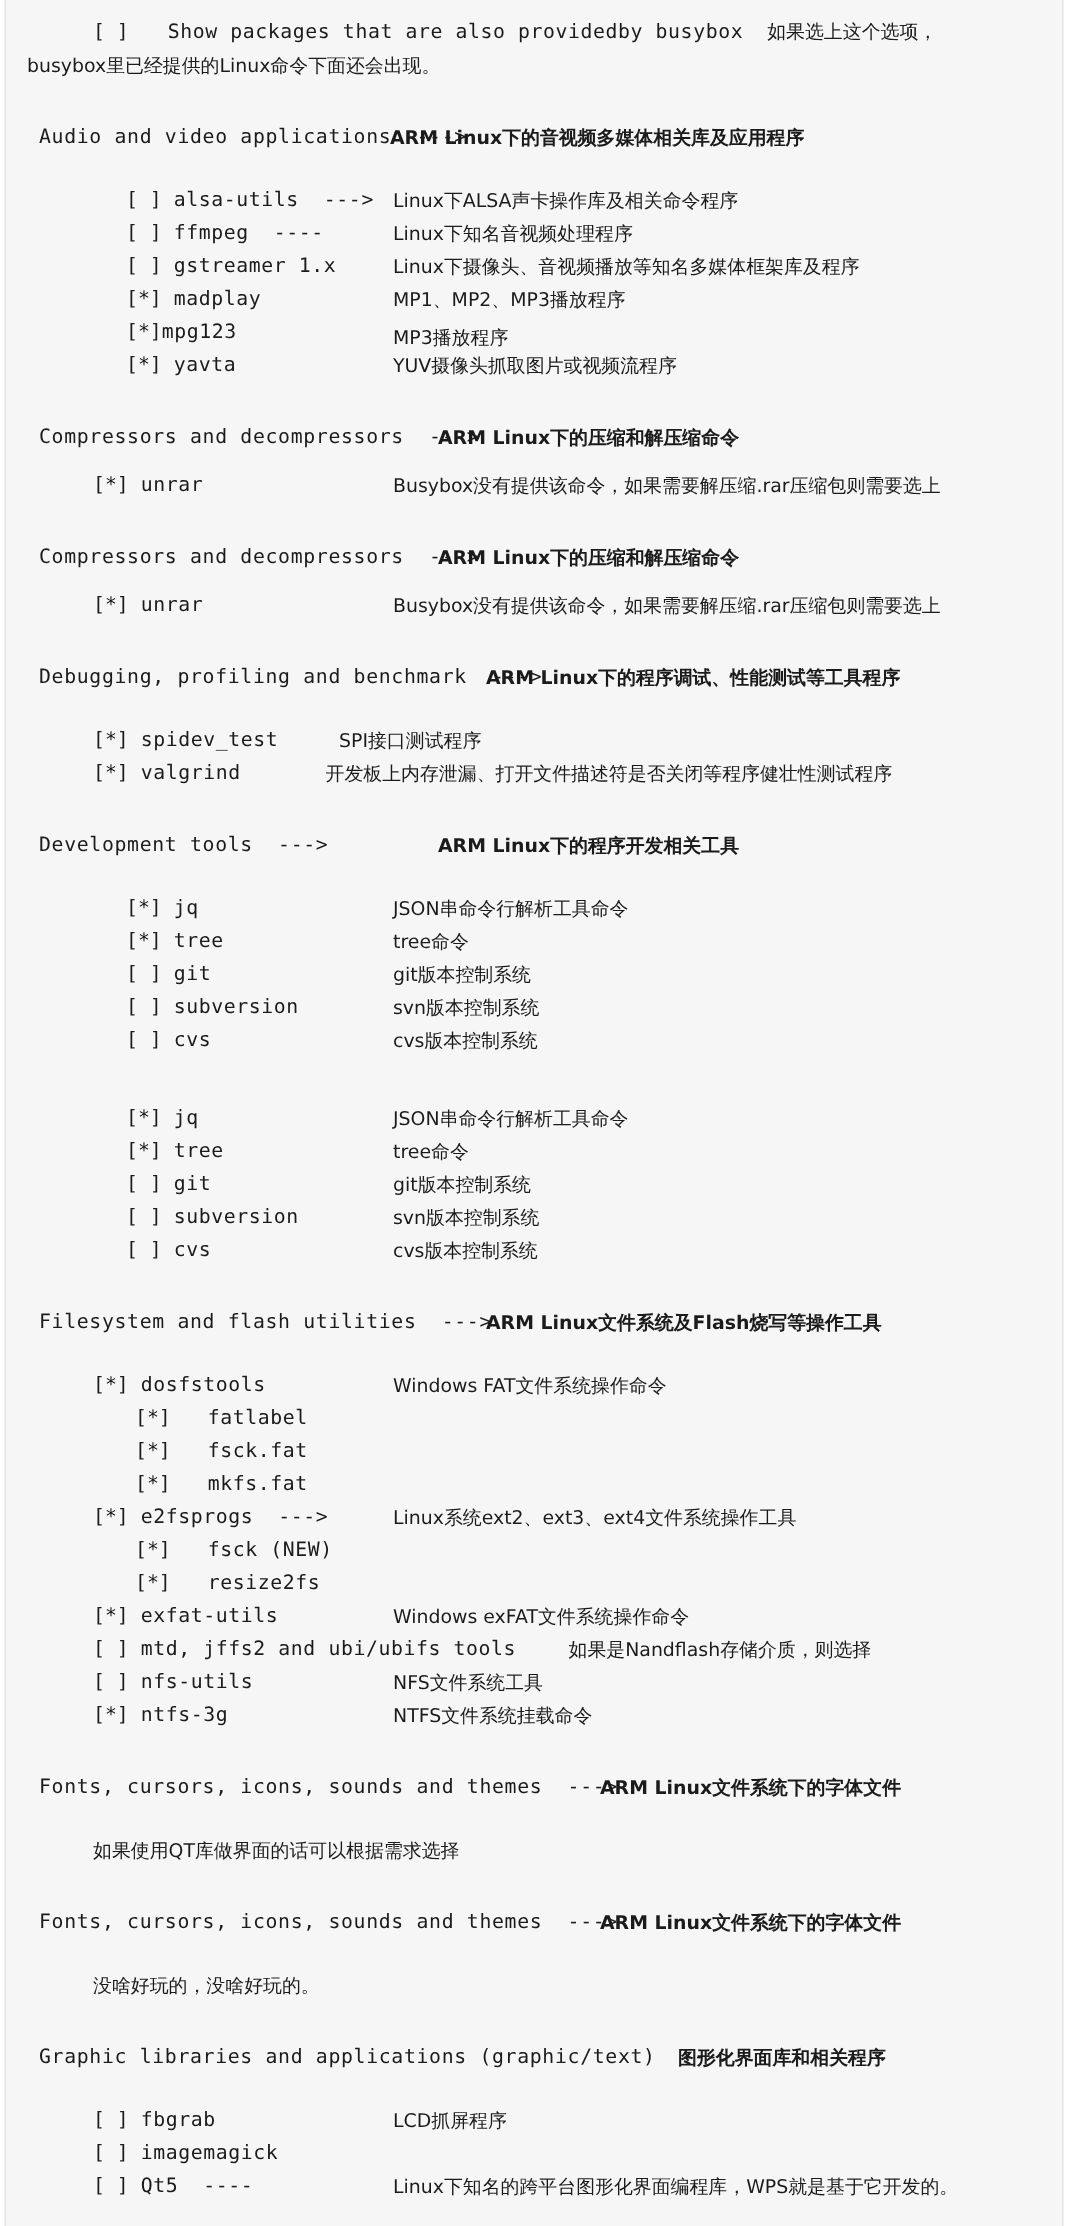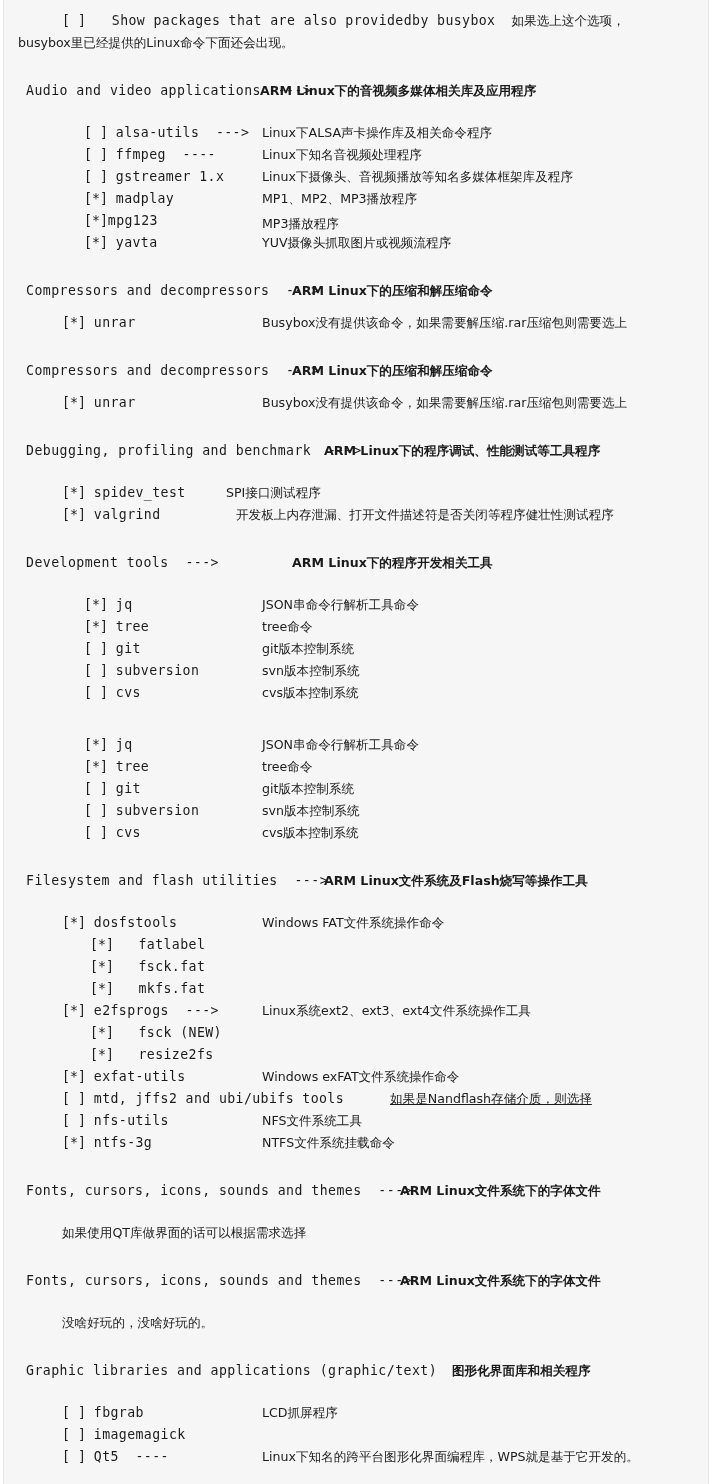--- a/index.html
+++ b/index.html
@@ -118,21 +118,21 @@
         <div class="gap-l"></div>
         <div class="section" style="padding-left: 22px; position: relative;"><span class="title">Compressors and decompressors  ---&gt;</span><span style="display: inline-block; width: 0px;"></span><span class="note" style="margin-left: 0px; position: absolute; left: 288px; top: 0px;">ARM Linux下的压缩和解压缩命令</span></div>
         <div class="gap-s"></div>
         <div class="item" style="position: relative; padding-left: 58px;"><span class="box">[*]</span><span class="name" style="margin-left: 8px;">unrar</span><span class="desc" style="position: absolute; left: 258px; top: 0px;">Busybox没有提供该命令，如果需要解压缩.rar压缩包则需要选上</span></div>
       </div>
       <div class="blk">
         <div class="gap-l"></div>
         <div class="section" style="padding-left: 22px; position: relative;"><span class="title">Debugging, profiling and benchmark  ---&gt;</span><span style="display: inline-block; width: 0px;"></span><span class="note" style="margin-left: 0px; position: absolute; left: 320px; top: 0px;">ARM Linux下的程序调试、性能测试等工具程序</span></div>
         <div class="gap-m"></div>
         <div class="item" style="position: relative; padding-left: 58px;"><span class="box">[*]</span><span class="name" style="margin-left: 8px;">spidev_test</span><span class="desc" style="position: absolute; left: 222px; top: 0px;">SPI接口测试程序</span></div>
-        <div class="item" style="position: relative; padding-left: 58px;"><span class="box">[*]</span><span class="name" style="margin-left: 8px;">valgrind</span><span class="desc" style="position: absolute; left: 232px; top: 0px;">开发板上内存泄漏、打开文件描述符是否关闭等程序健壮性测试程序</span></div>
+        <div class="item" style="position: relative; padding-left: 58px;"><span class="box">[*]</span><span class="name" style="margin-left: 8px;">valgrind</span><span class="desc" style="position: absolute; left: 213px; top: 0px;">开发板上内存泄漏、打开文件描述符是否关闭等程序健壮性测试程序</span></div>
       </div>
       <div class="blk">
         <div class="gap-l"></div>
         <div class="section" style="padding-left: 22px; position: relative;"><span class="title">Development tools  ---&gt;</span><span style="display: inline-block; width: 0px;"></span><span class="note" style="margin-left: 0px; position: absolute; left: 288px; top: 0px;">ARM Linux下的程序开发相关工具</span></div>
         <div class="gap-m"></div>
         <div class="item" style="position: relative; padding-left: 80px;"><span class="box">[*]</span><span class="name" style="margin-left: 8px;">jq</span><span class="desc" style="position: absolute; left: 258px; top: 0px;">JSON串命令行解析工具命令</span></div>
         <div class="item" style="position: relative; padding-left: 80px;"><span class="box">[*]</span><span class="name" style="margin-left: 8px;">tree</span><span class="desc" style="position: absolute; left: 258px; top: 0px;">tree命令</span></div>
         <div class="item" style="position: relative; padding-left: 80px;"><span class="box">[ ]</span><span class="name" style="margin-left: 8px;">git</span><span class="desc" style="position: absolute; left: 258px; top: 0px;">git版本控制系统</span></div>
         <div class="item" style="position: relative; padding-left: 80px;"><span class="box">[ ]</span><span class="name" style="margin-left: 8px;">subversion</span><span class="desc" style="position: absolute; left: 258px; top: 0px;">svn版本控制系统</span></div>
         <div class="item" style="position: relative; padding-left: 80px;"><span class="box">[ ]</span><span class="name" style="margin-left: 8px;">cvs</span><span class="desc" style="position: absolute; left: 258px; top: 0px;">cvs版本控制系统</span></div>
@@ -151,21 +151,21 @@
         <div class="section" style="padding-left: 22px; position: relative;"><span class="title">Filesystem and flash utilities  ---&gt;</span><span style="display: inline-block; width: 0px;"></span><span class="note" style="margin-left: 0px; position: absolute; left: 320px; top: 0px;">ARM Linux文件系统及Flash烧写等操作工具</span></div>
         <div class="gap-m"></div>
         <div class="item" style="position: relative; padding-left: 58px;"><span class="box">[*]</span><span class="name" style="margin-left: 8px;">dosfstools</span><span class="desc" style="position: absolute; left: 258px; top: 0px;">Windows FAT文件系统操作命令</span></div>
         <div class="item" style="position: relative; padding-left: 86px;"><span class="box">[*]</span><span class="name" style="margin-left: 8px;">  fatlabel</span></div>
         <div class="item" style="position: relative; padding-left: 86px;"><span class="box">[*]</span><span class="name" style="margin-left: 8px;">  fsck.fat</span></div>
         <div class="item" style="position: relative; padding-left: 86px;"><span class="box">[*]</span><span class="name" style="margin-left: 8px;">  mkfs.fat</span></div>
         <div class="item" style="position: relative; padding-left: 58px;"><span class="box">[*]</span><span class="name" style="margin-left: 8px;">e2fsprogs  ---&gt;</span><span class="desc" style="position: absolute; left: 258px; top: 0px;">Linux系统ext2、ext3、ext4文件系统操作工具</span></div>
         <div class="item" style="position: relative; padding-left: 86px;"><span class="box">[*]</span><span class="name" style="margin-left: 8px;">  fsck (NEW)</span></div>
         <div class="item" style="position: relative; padding-left: 86px;"><span class="box">[*]</span><span class="name" style="margin-left: 8px;">  resize2fs</span></div>
         <div class="item" style="position: relative; padding-left: 58px;"><span class="box">[*]</span><span class="name" style="margin-left: 8px;">exfat-utils</span><span class="desc" style="position: absolute; left: 258px; top: 0px;">Windows exFAT文件系统操作命令</span></div>
-        <div class="item" style="position: relative; padding-left: 58px;"><span class="box">[ ]</span><span class="name" style="margin-left: 8px;">mtd, jffs2 and ubi/ubifs tools</span><span class="desc" style="position: absolute; left: 386px; top: 0px; text-decoration: underline;">如果是Nandflash存储介质，则选择</span></div>
+        <div class="item" style="position: relative; padding-left: 58px;"><span class="box">[ ]</span><span class="name" style="margin-left: 8px;">mtd, jffs2 and ubi/ubifs tools</span><span class="desc" style="position: absolute; left: 375px; top: 0px;">如果是Nandflash存储介质，则选择</span></div>
         <div class="item" style="position: relative; padding-left: 58px;"><span class="box">[ ]</span><span class="name" style="margin-left: 8px;">nfs-utils</span><span class="desc" style="position: absolute; left: 258px; top: 0px;">NFS文件系统工具</span></div>
         <div class="item" style="position: relative; padding-left: 58px;"><span class="box">[*]</span><span class="name" style="margin-left: 8px;">ntfs-3g</span><span class="desc" style="position: absolute; left: 258px; top: 0px;">NTFS文件系统挂载命令</span></div>
       </div>
       <div class="blk">
         <div class="gap-l"></div>
         <div class="section" style="padding-left: 22px; position: relative;"><span class="title">Fonts, cursors, icons, sounds and themes  ---&gt;</span><span style="display: inline-block; width: 0px;"></span><span class="note" style="margin-left: 0px; position: absolute; left: 396px; top: 0px;">ARM Linux文件系统下的字体文件</span></div>
         <div class="gap-m"></div>
         <div class="para" style="padding-left: 58px;">如果使用QT库做界面的话可以根据需求选择</div>
       </div>
       <div class="blk">

